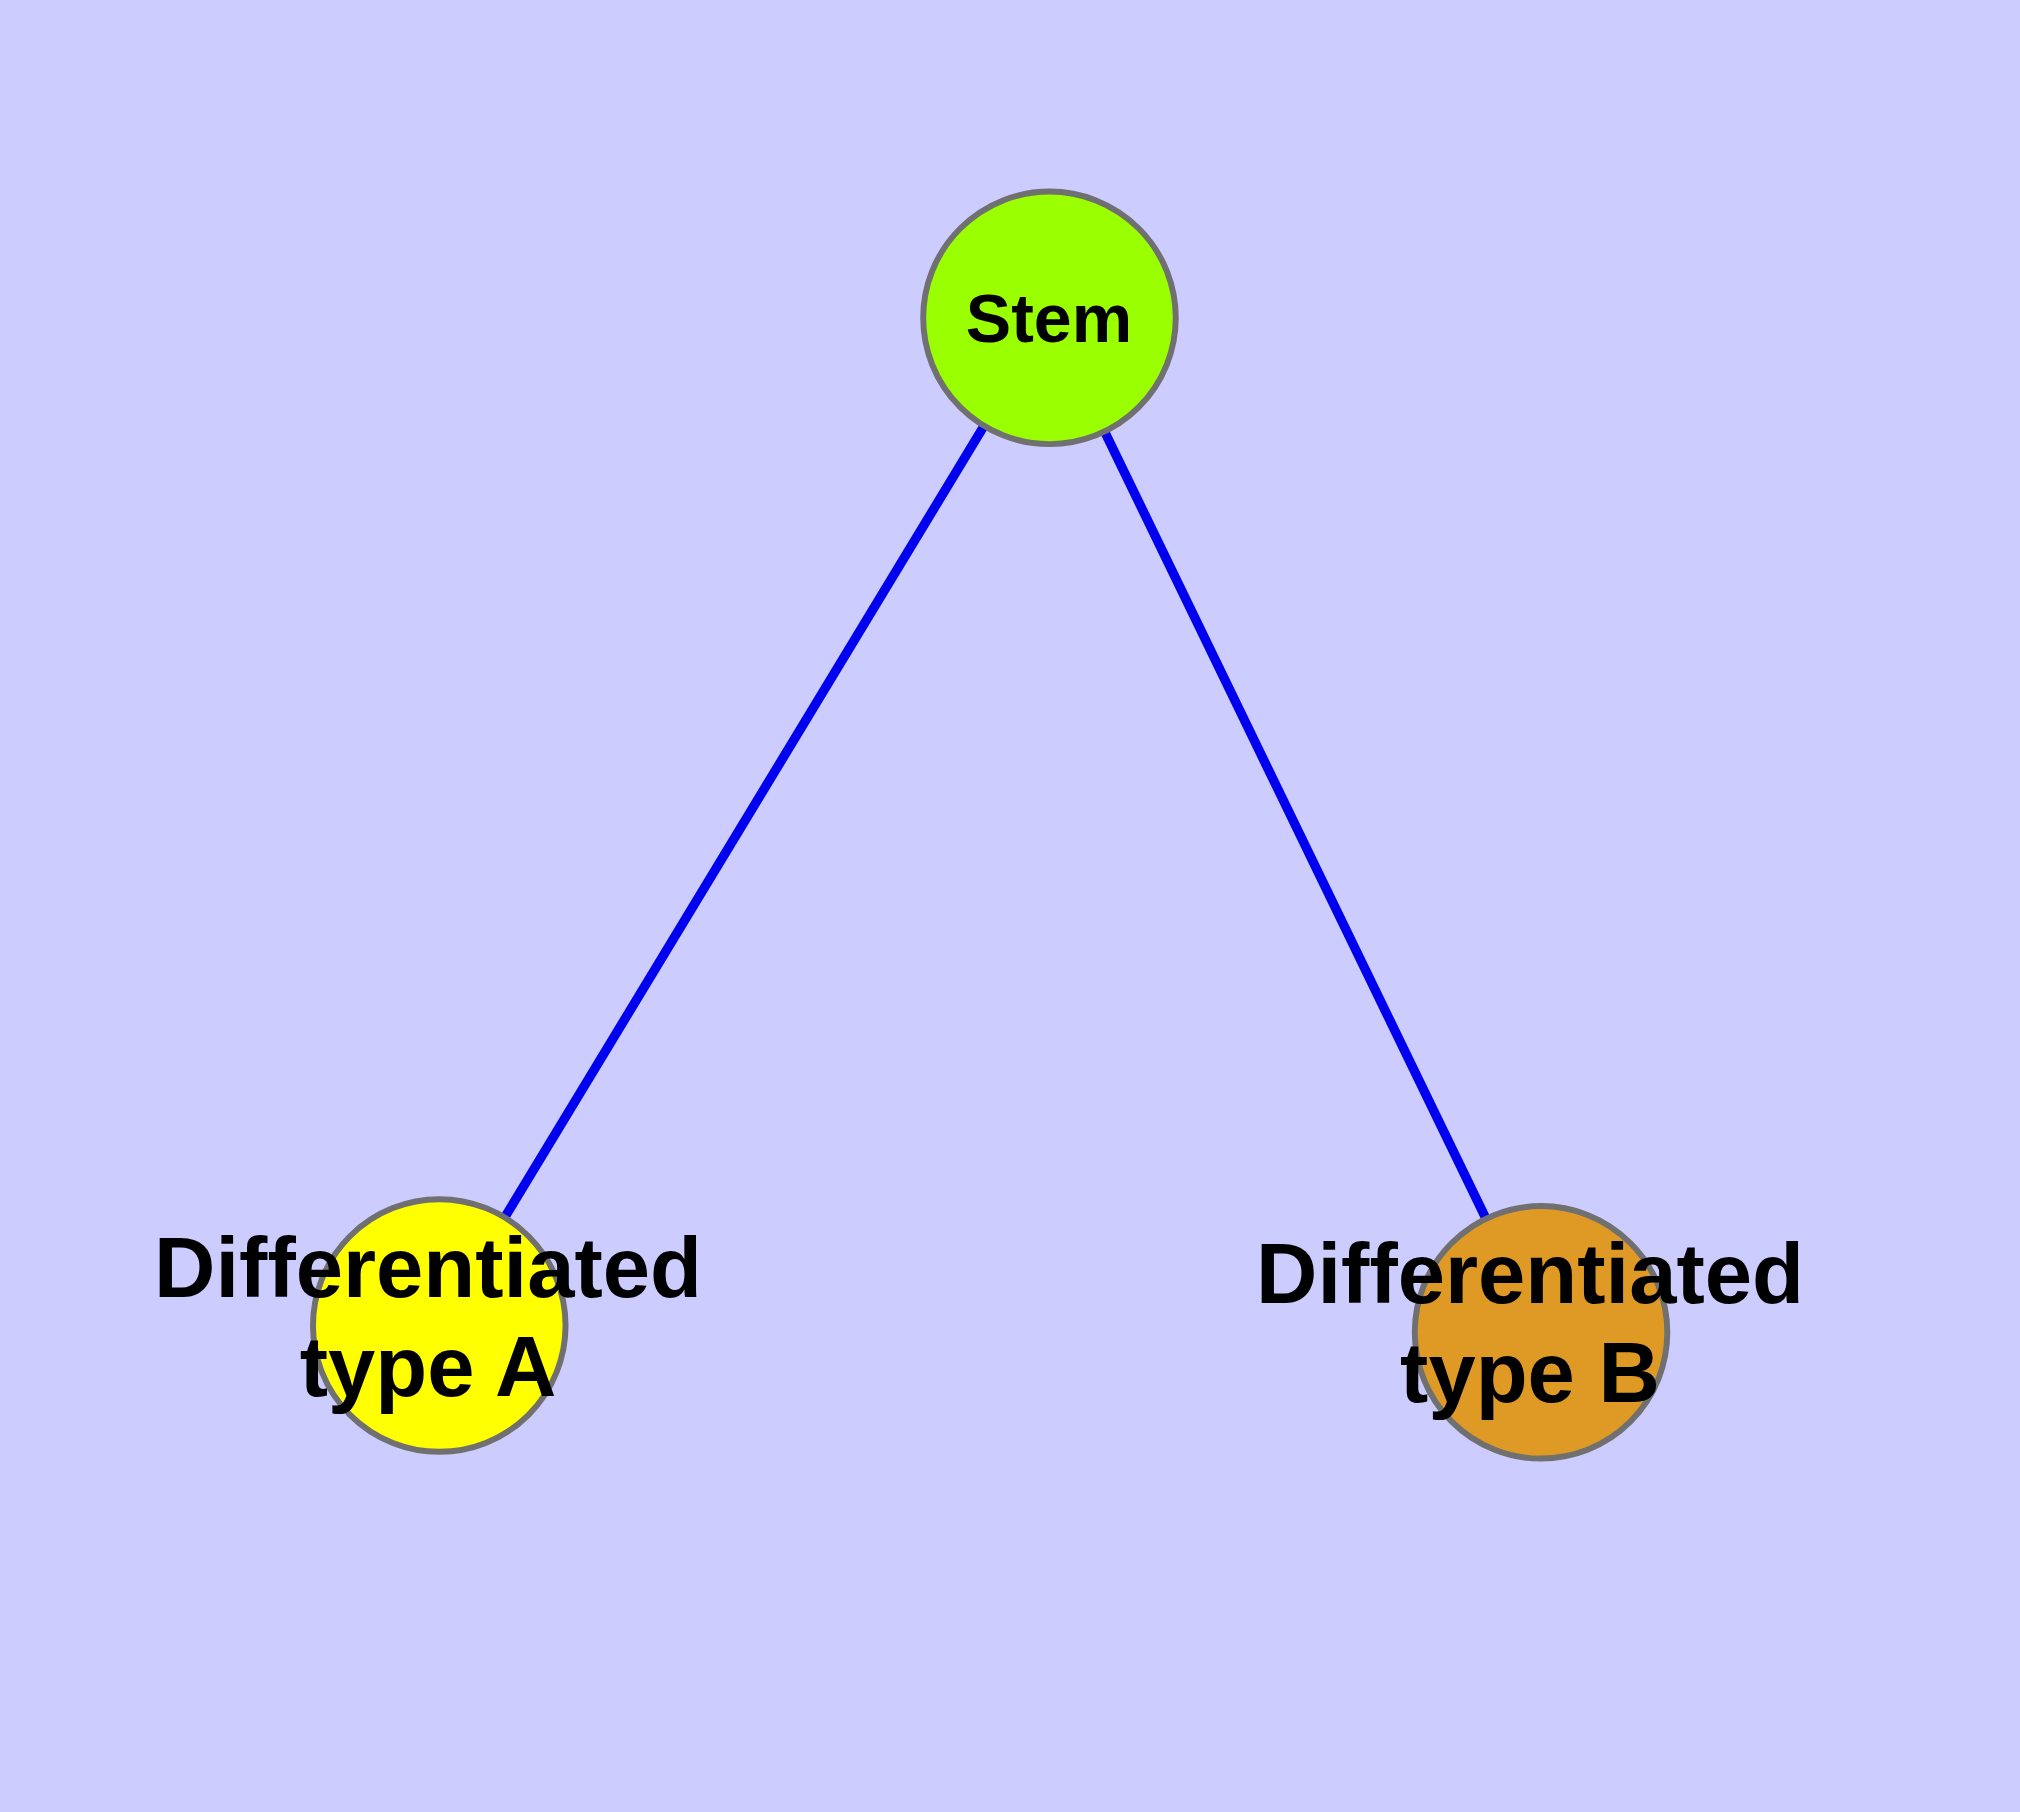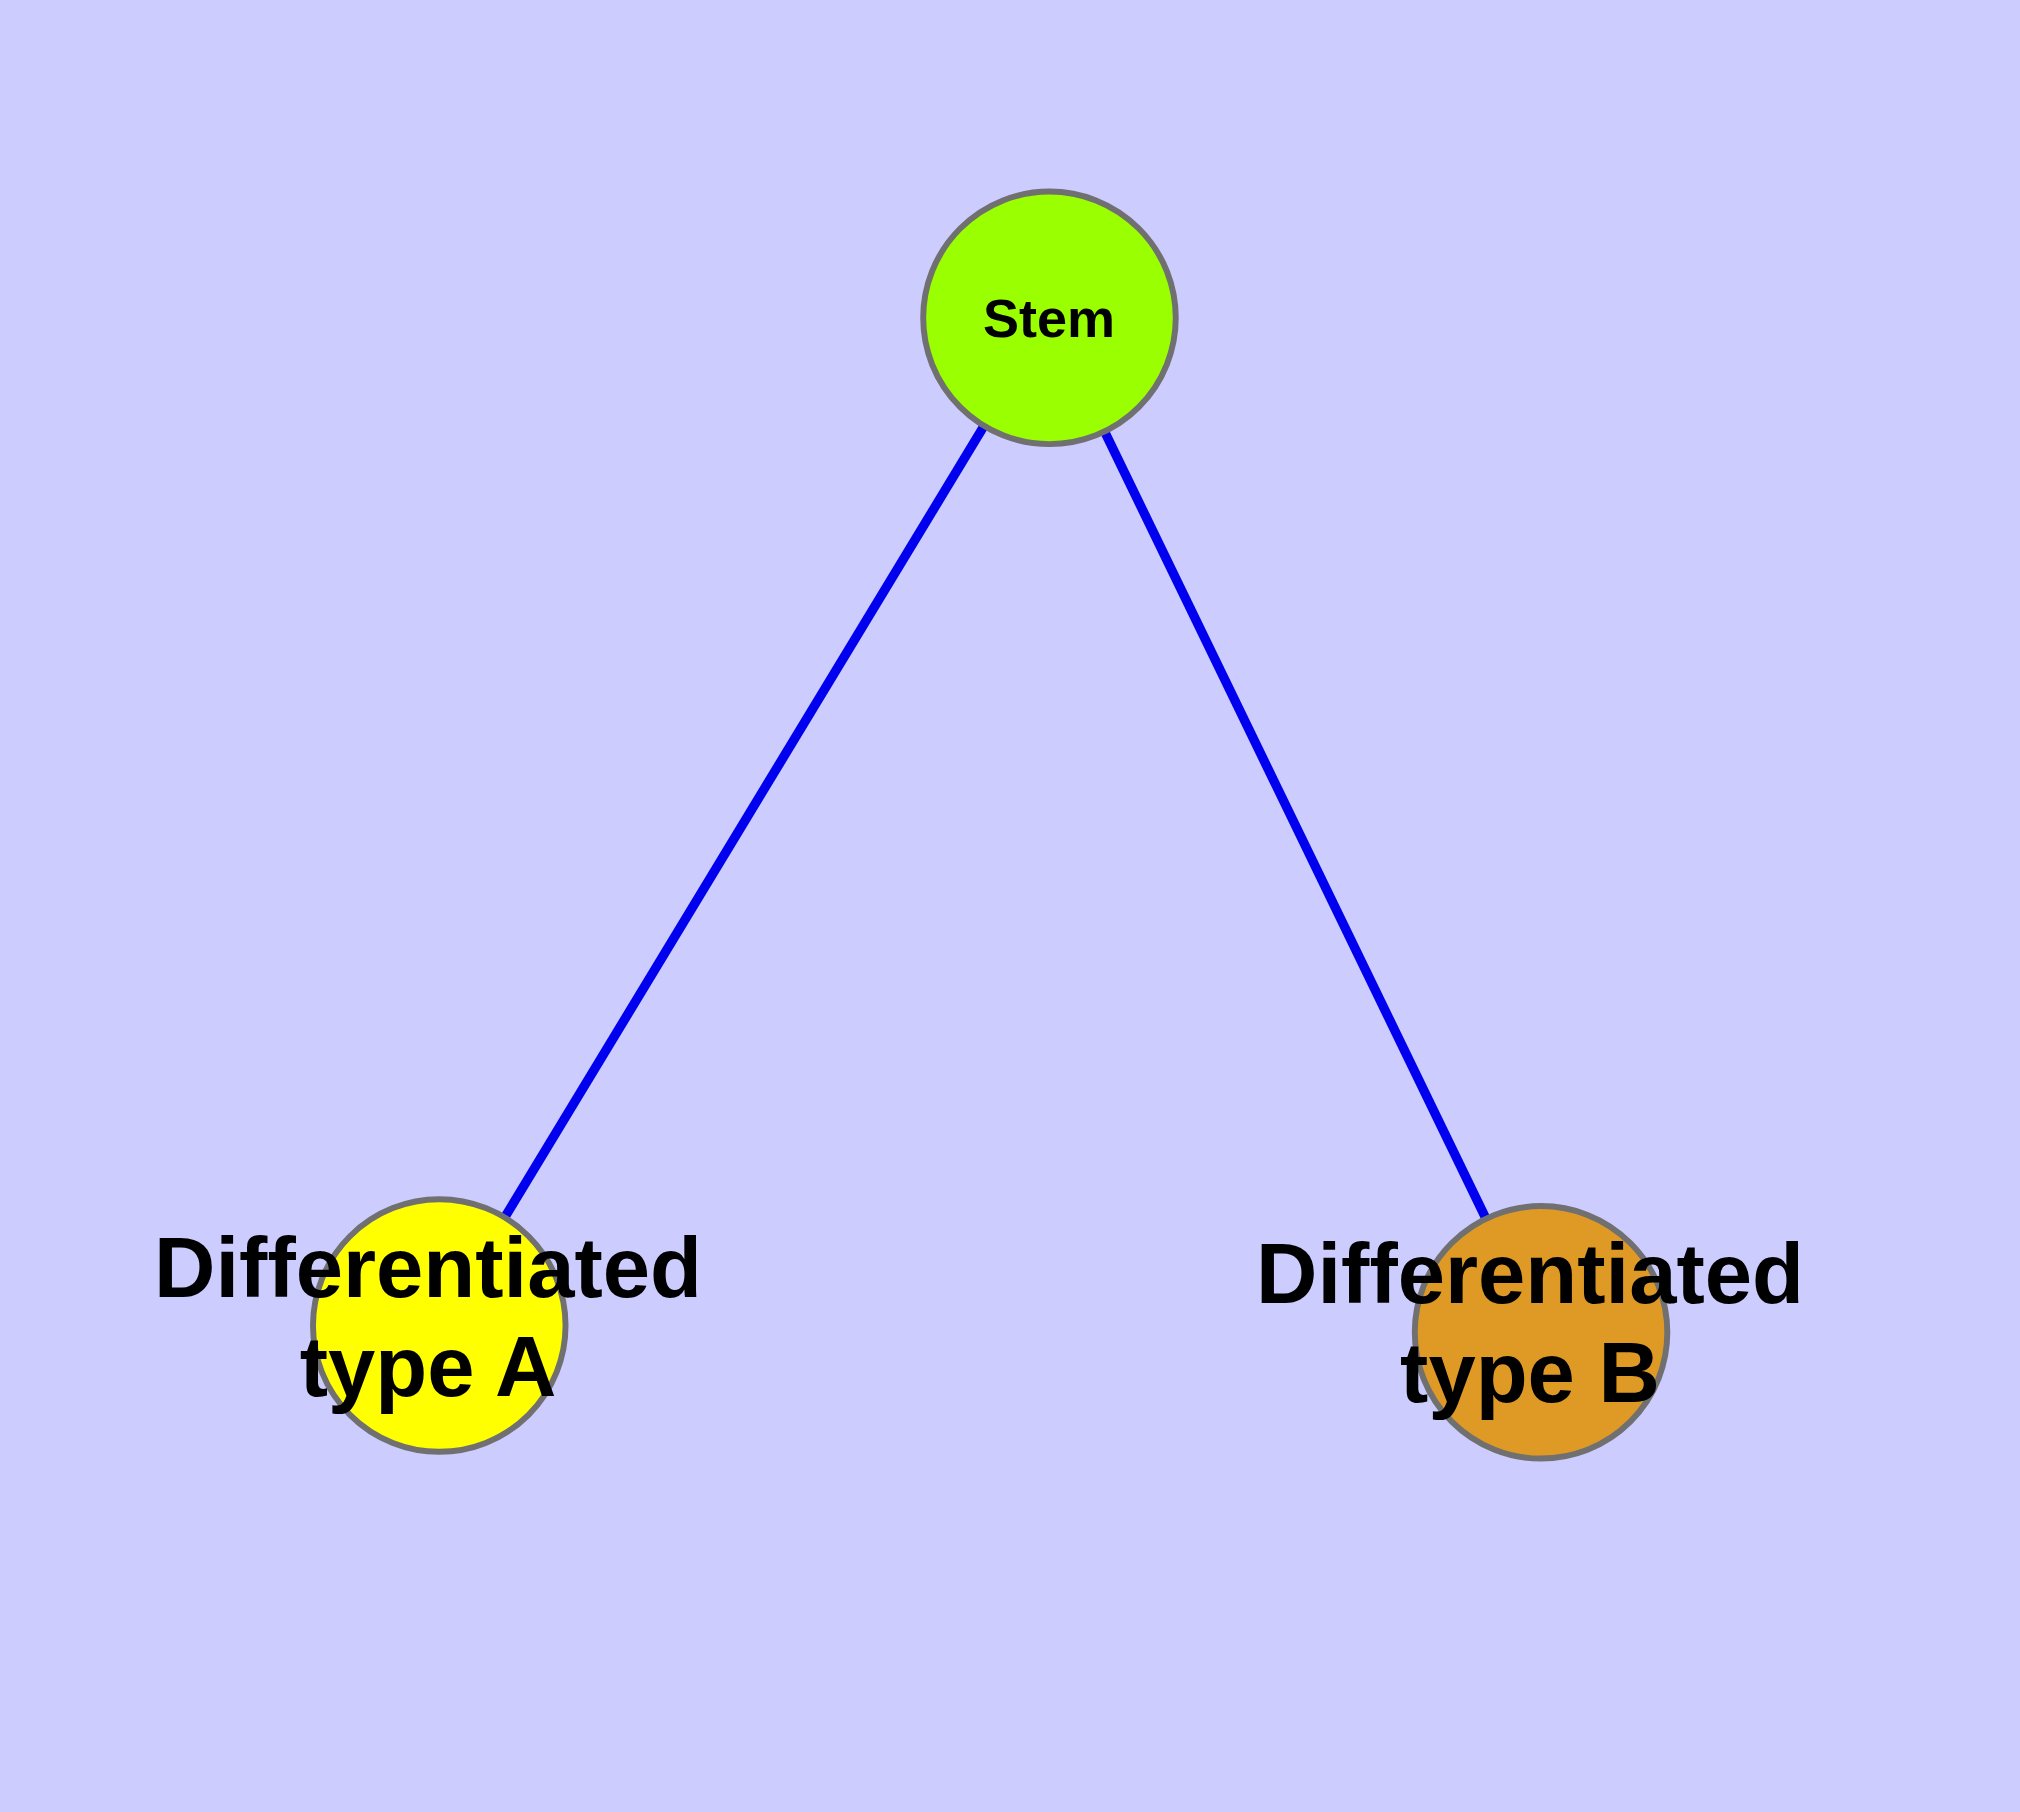--- a/index.html
+++ b/index.html
@@ -26,21 +26,21 @@
     position: absolute;
     color: #000000;
     font-weight: bold;
     text-align: center;
     line-height: 1.16;
     white-space: pre;
     pointer-events: none;
     -webkit-font-smoothing: antialiased;
   }
   #label-stem {
-    font-size: 54px;
+    font-size: 68px;
     left: 1049px;
     top: 318px;
     transform: translate(-50%, -50%);
   }
   #label-diff-a {
     font-size: 85px;
     left: 428px;
     top: 1318px;
     transform: translate(-50%, -50%);
   }

